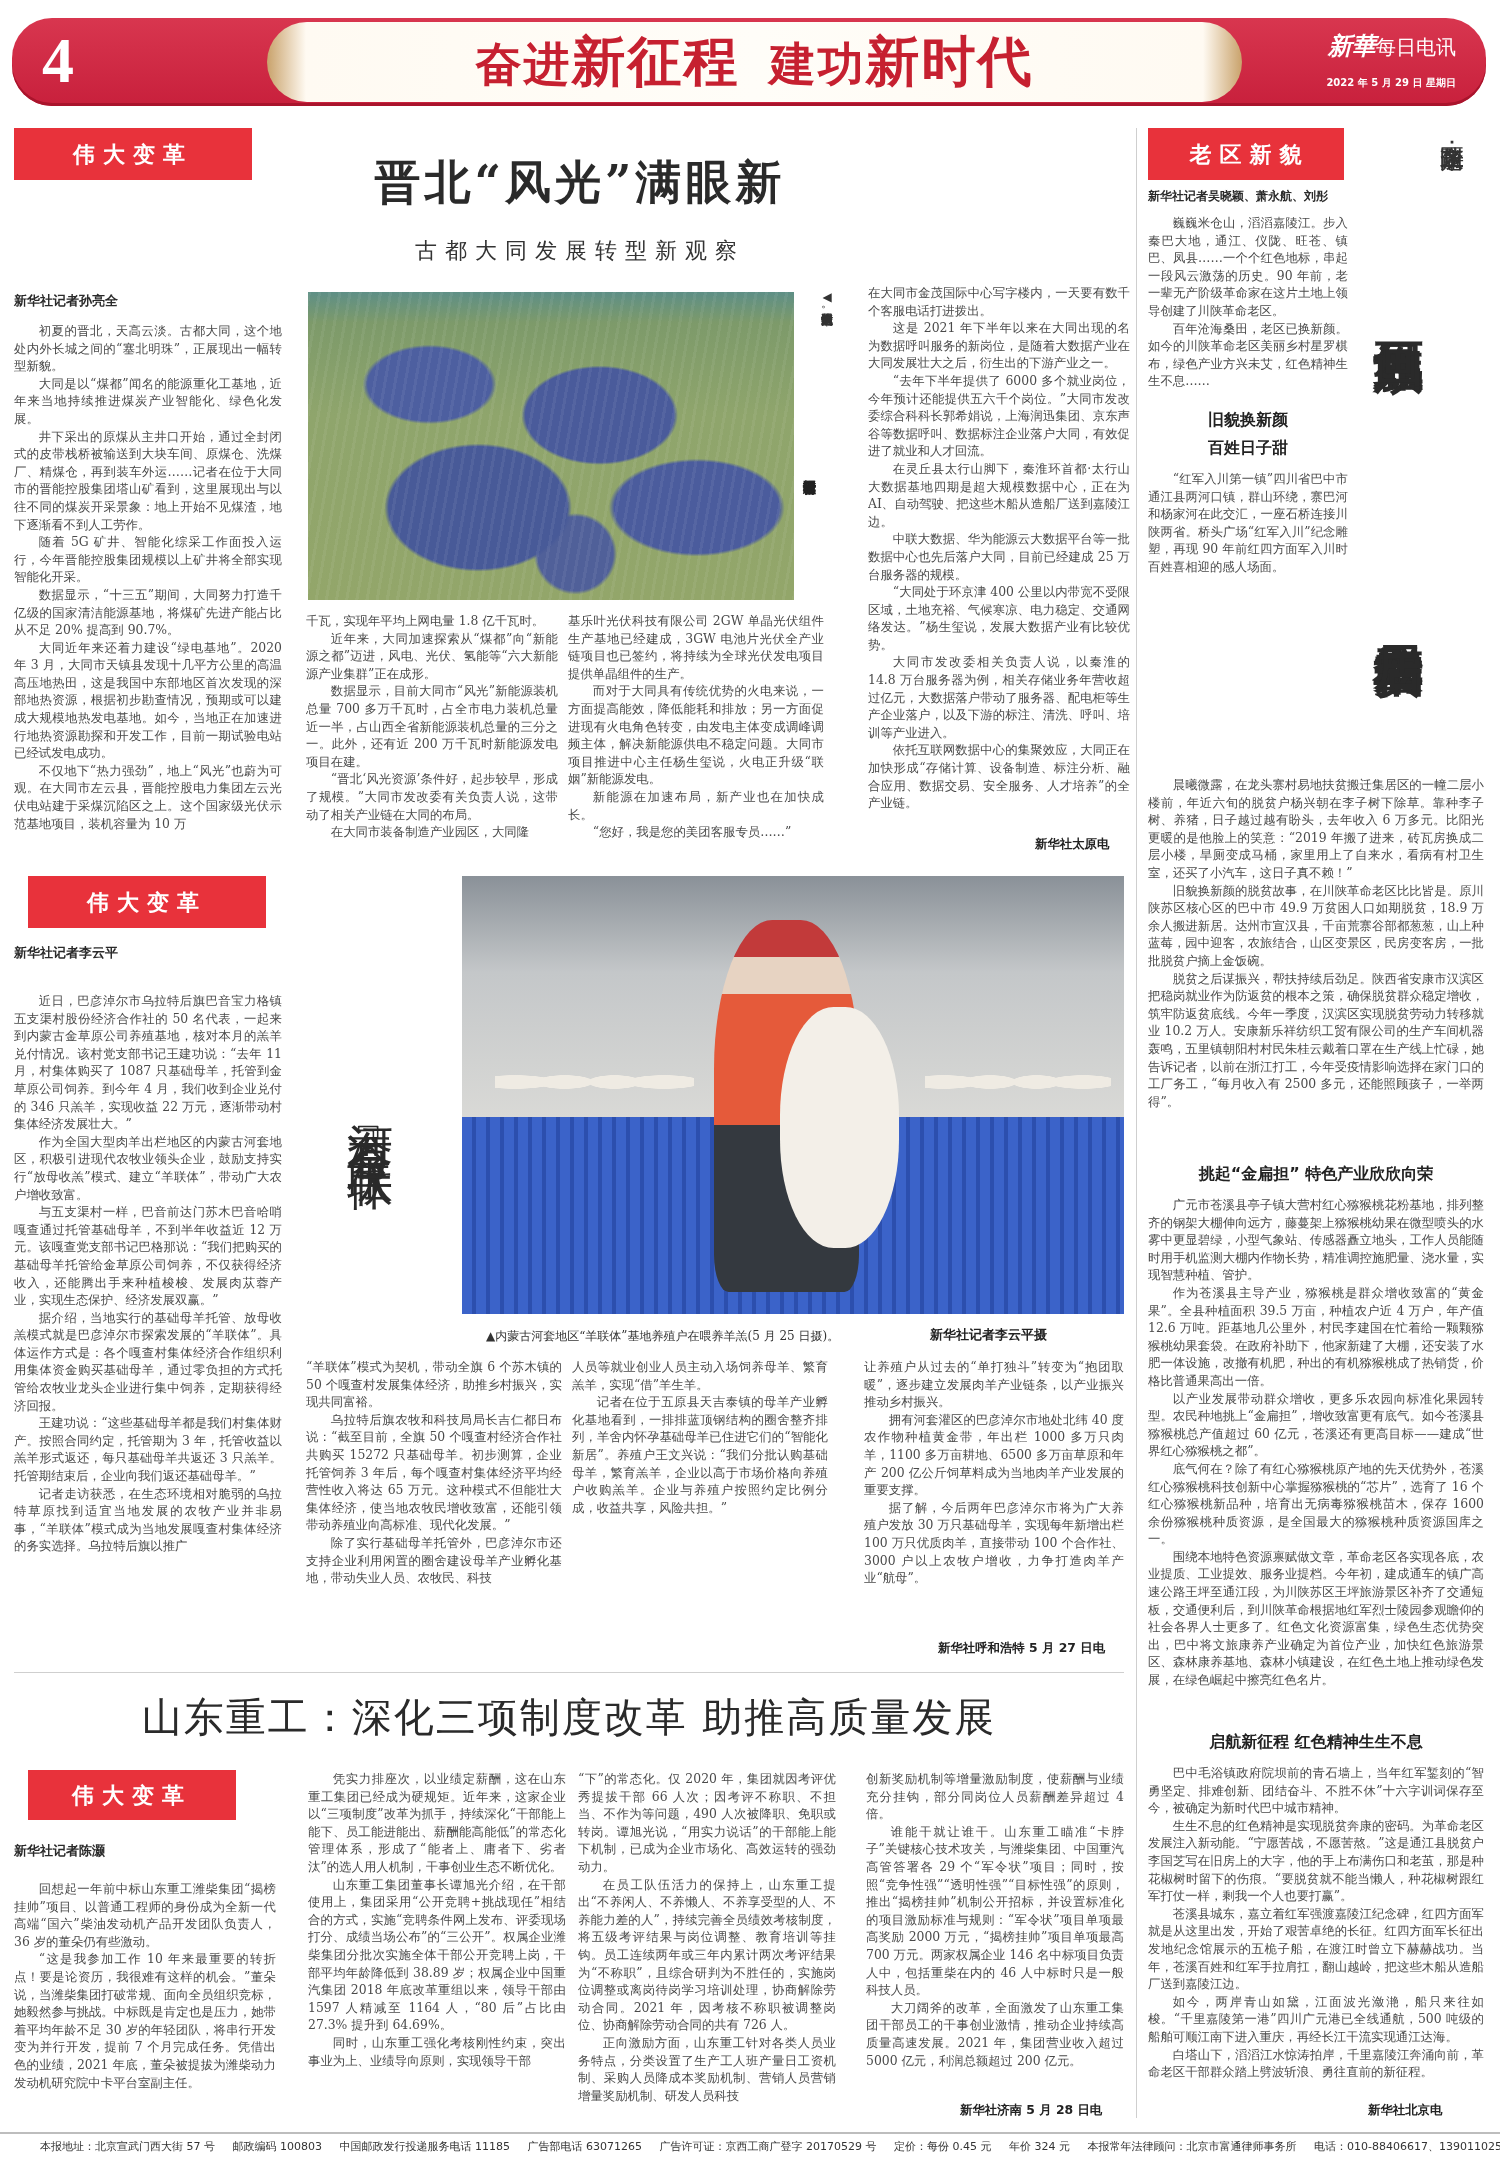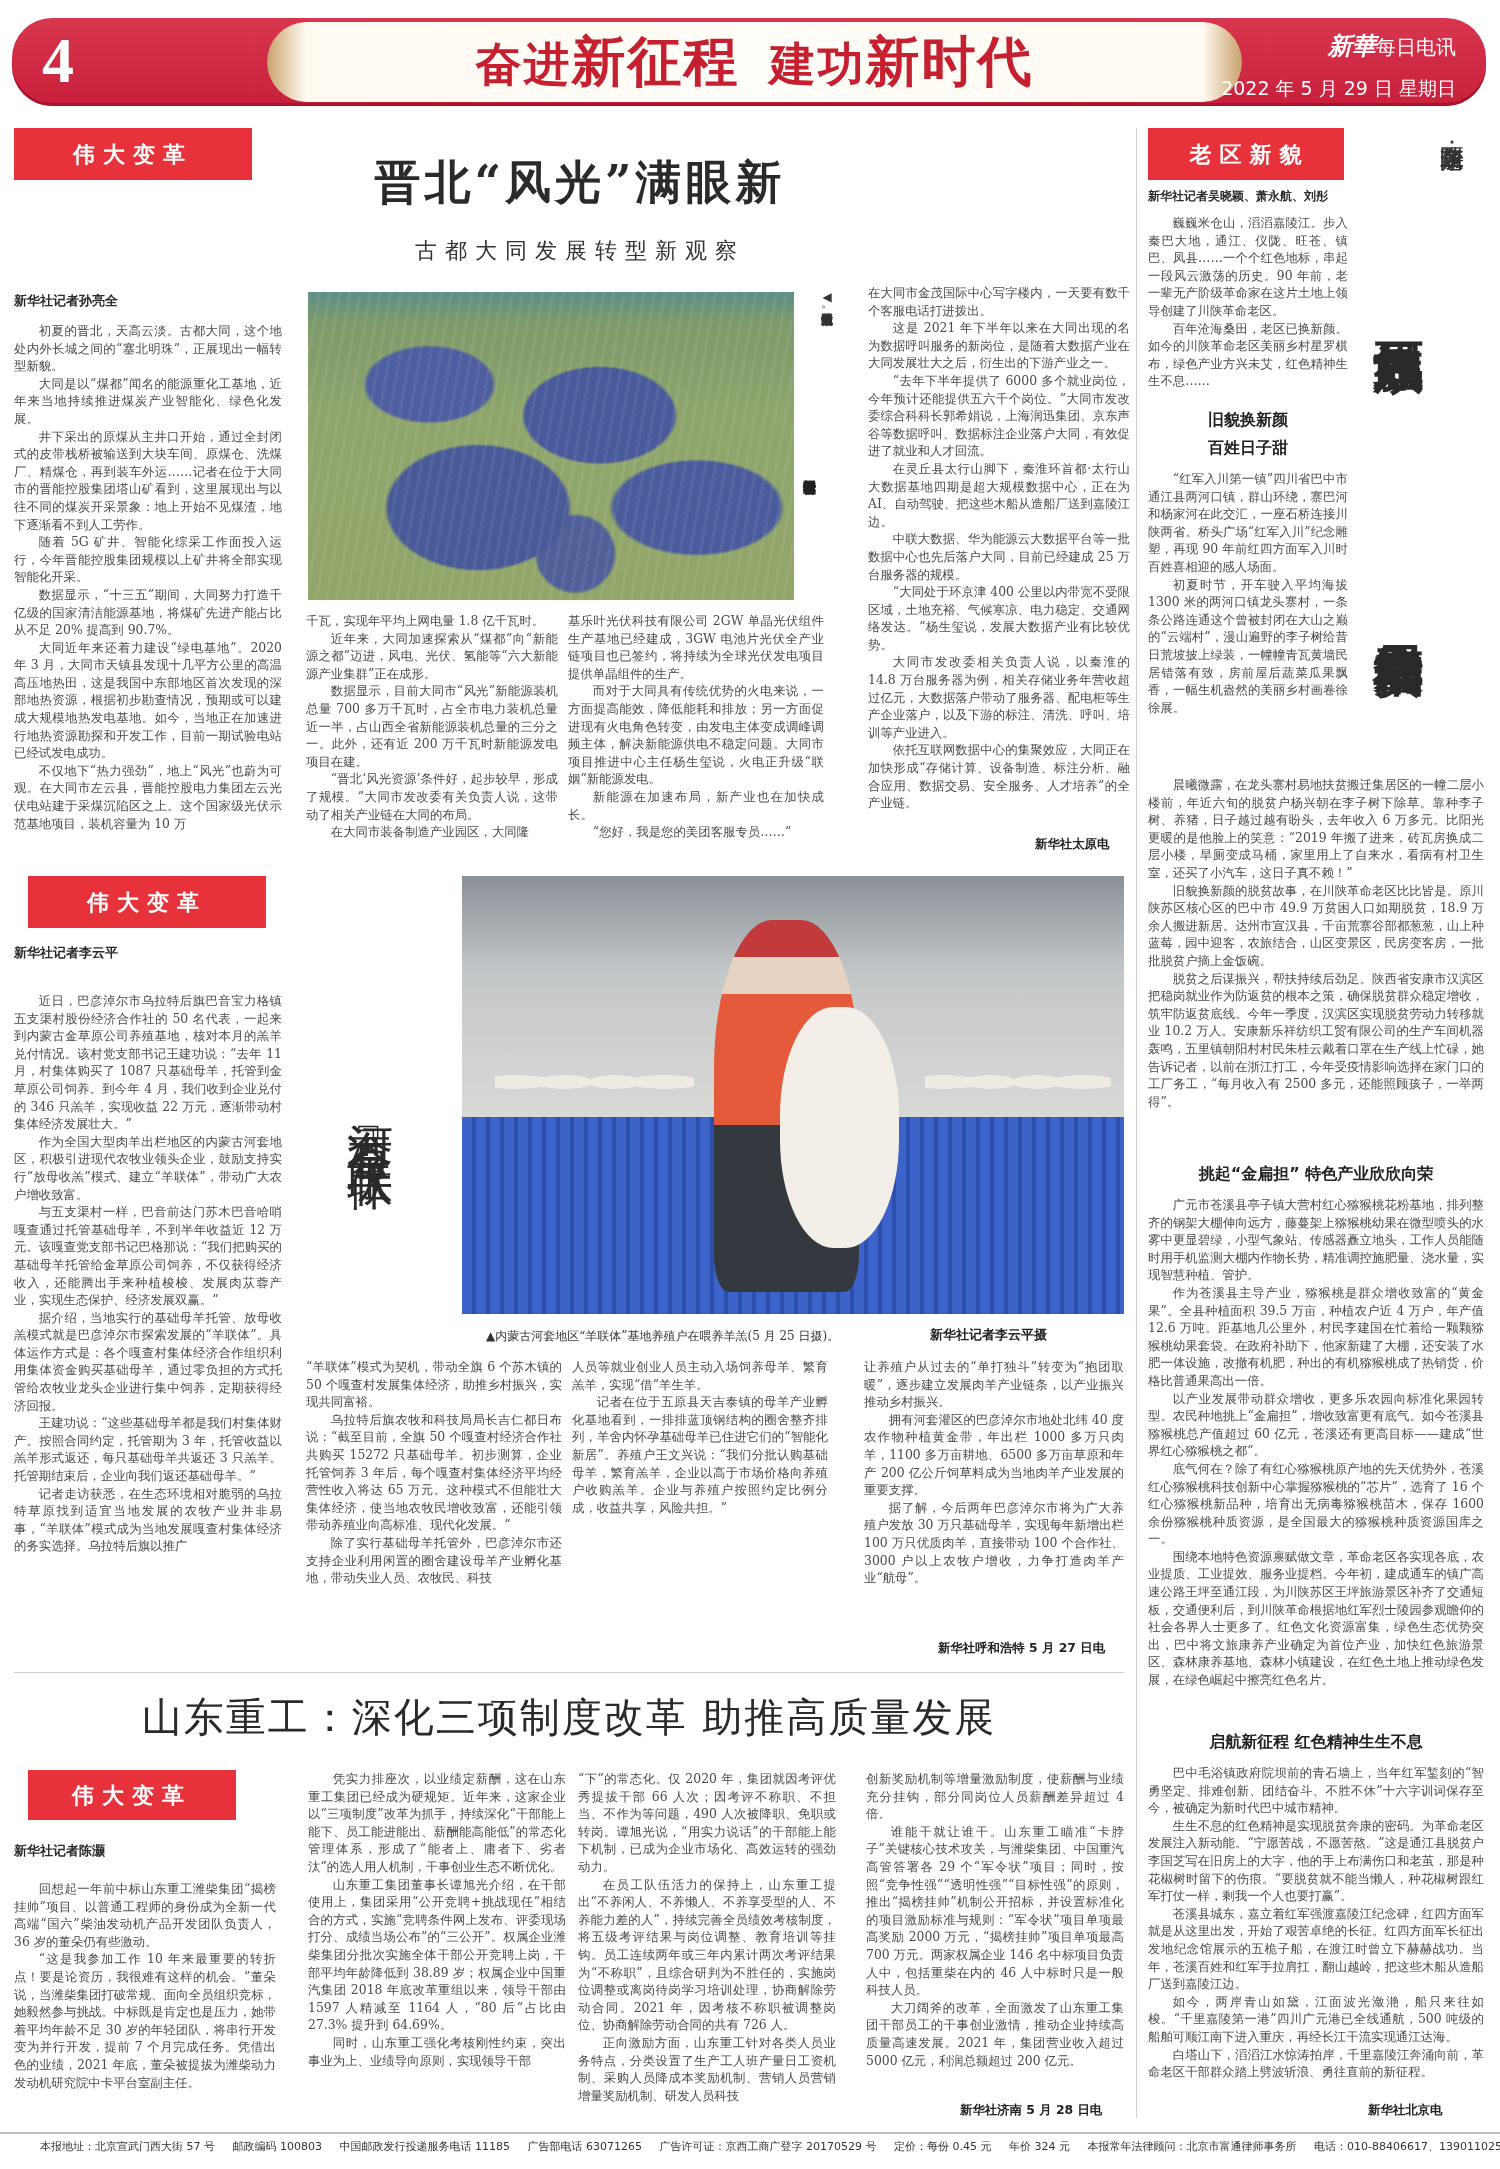--- a/index.html
+++ b/index.html
@@ -30,21 +30,21 @@
     letter-spacing: 2px;
   }
   .masthead .slogan .thin { font-weight: bold; font-size: 54px; }
   .masthead .slogan .gap { display: inline-block; width: 30px; }
   .masthead .paper-name {
     right: 30px; top: 12px; font-family: "DejaVu Serif", serif; font-size: 24px; font-weight: bold;
     color: #ffffff; font-style: italic;
   }
   .masthead .paper-name .sub { font-style: normal; font-weight: normal; font-size: 20px; font-family: "DejaVu Sans", sans-serif; }
   .masthead .date {
-    right: 30px; top: 58px; font-family: "DejaVu Sans", sans-serif; font-size: 19px; color: #ffffff;
+    right: 30px; top: 58px; font-family: "DejaVu Sans", sans-serif; font-size: 10px; color: #ffffff; font-weight: bold;
   }
 
   
   .label-box {
     background: #e8323b; color: #ffffff; font-family: "DejaVu Serif", serif; font-weight: bold;
     font-size: 22px; letter-spacing: 8px; text-align: center; line-height: 52px; height: 52px;
   }
 
   .byline { font-family: "DejaVu Sans", sans-serif; font-size: 13px; color: #2a2a2a; font-weight: bold; }
   .body-text {
@@ -236,21 +236,20 @@
 
 <div class="abs byline" style="left:1148px;top:188px;font-size:12px;">新华社记者吴晓颖、萧永航、刘彤</div>
 <div class="abs body-text" style="left:1148px;top:214px;width:200px;height:190px;overflow:hidden;">
   <p>巍巍米仓山，滔滔嘉陵江。步入秦巴大地，通江、仪陇、旺苍、镇巴、凤县……一个个红色地标，串起一段风云激荡的历史。90 年前，老一辈无产阶级革命家在这片土地上领导创建了川陕革命老区。</p>
   <p>百年沧海桑田，老区已换新颜。如今的川陕革命老区美丽乡村星罗棋布，绿色产业方兴未艾，红色精神生生不息……</p>
 </div>
 <div class="abs subhead" style="left:1148px;top:410px;width:200px;">旧貌换新颜</div>
 <div class="abs subhead" style="left:1148px;top:438px;width:200px;">百姓日子甜</div>
 <div class="abs body-text" style="left:1148px;top:470px;width:200px;height:300px;overflow:hidden;">
   <p>“红军入川第一镇”四川省巴中市通江县两河口镇，群山环绕，寨巴河和杨家河在此交汇，一座石桥连接川陕两省。桥头广场“红军入川”纪念雕塑，再现 90 年前红四方面军入川时百姓喜相迎的感人场面。</p>
-  <p>初夏时节，开车驶入平均海拔 1300 米的两河口镇龙头寨村，一条条公路连通这个曾被封闭在大山之巅的“云端村”，漫山遍野的李子树给昔日荒坡披上绿装，一幢幢青瓦黄墙民居错落有致，房前屋后蔬菜瓜果飘香，一幅生机盎然的美丽乡村画卷徐徐展。</p>
 </div>
 <div class="abs body-text" style="left:1148px;top:776px;width:336px;height:370px;overflow:hidden;">
   <p>晨曦微露，在龙头寨村易地扶贫搬迁集居区的一幢二层小楼前，年近六旬的脱贫户杨兴朝在李子树下除草。靠种李子树、养猪，日子越过越有盼头，去年收入 6 万多元。比阳光更暖的是他脸上的笑意：“2019 年搬了进来，砖瓦房换成二层小楼，旱厕变成马桶，家里用上了自来水，看病有村卫生室，还买了小汽车，这日子真不赖！”</p>
   <p>旧貌换新颜的脱贫故事，在川陕革命老区比比皆是。原川陕苏区核心区的巴中市 49.9 万贫困人口如期脱贫，18.9 万余人搬进新居。达州市宣汉县，千亩荒寨谷部都葱葱，山上种蓝莓，园中迎客，农旅结合，山区变景区，民房变客房，一批批脱贫户摘上金饭碗。</p>
   <p>脱贫之后谋振兴，帮扶持续后劲足。陕西省安康市汉滨区把稳岗就业作为防返贫的根本之策，确保脱贫群众稳定增收，筑牢防返贫底线。今年一季度，汉滨区实现脱贫劳动力转移就业 10.2 万人。安康新乐祥纺织工贸有限公司的生产车间机器轰鸣，五里镇朝阳村村民朱桂云戴着口罩在生产线上忙碌，她告诉记者，以前在浙江打工，今年受疫情影响选择在家门口的工厂务工，“每月收入有 2500 多元，还能照顾孩子，一举两得”。</p>
 </div>
 <div class="abs subhead" style="left:1148px;top:1164px;width:336px;">挑起“金扁担”  特色产业欣欣向荣</div>
 <div class="abs body-text" style="left:1148px;top:1196px;width:336px;height:530px;overflow:hidden;">
   <p>广元市苍溪县亭子镇大营村红心猕猴桃花粉基地，排列整齐的钢架大棚伸向远方，藤蔓架上猕猴桃幼果在微型喷头的水雾中更显碧绿，小型气象站、传感器矗立地头，工作人员能随时用手机监测大棚内作物长势，精准调控施肥量、浇水量，实现智慧种植、管护。</p>
   <p>作为苍溪县主导产业，猕猴桃是群众增收致富的“黄金果”。全县种植面积 39.5 万亩，种植农户近 4 万户，年产值 12.6 万吨。距基地几公里外，村民李建国在忙着给一颗颗猕猴桃幼果套袋。在政府补助下，他家新建了大棚，还安装了水肥一体设施，改撤有机肥，种出的有机猕猴桃成了热销货，价格比普通果高出一倍。</p>

